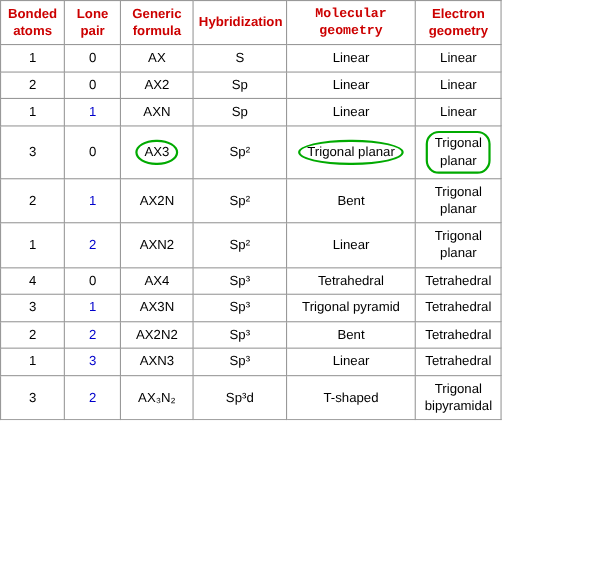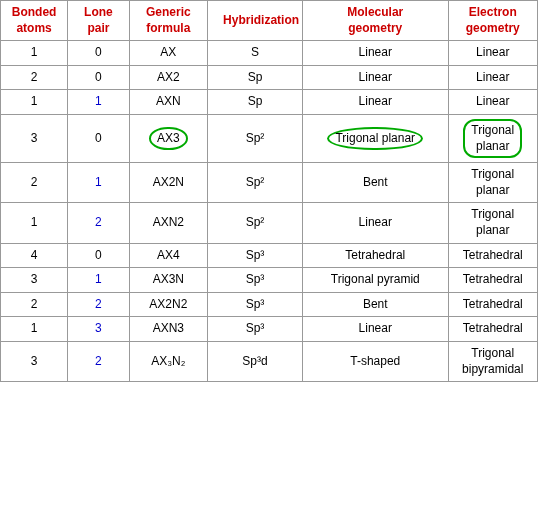--- a/index.html
+++ b/index.html
@@ -3,21 +3,21 @@
   <meta charset="utf-8">
   <style>
     * { box-sizing: border-box; margin: 0; padding: 0; }
     body {
       font-family: Arial, sans-serif;
       font-size: 12px;
       background: #fff;
       width: 538px;
     }
     table {
-      width: 538px;
+      width: 456px;
       border-collapse: collapse;
     }
     th, td {
       border: 1px solid #999;
       text-align: center;
       padding: 4px 3px;
       vertical-align: middle;
       line-height: 1.3;
     }
     th {
@@ -36,21 +36,21 @@
     .highlight-circle {
       border: 2px solid #00aa00;
       border-radius: 50%;
       padding: 2px 6px;
       display: inline-block;
     }
     .col-bonded { width: 60px; }
     .col-lone { width: 55px; }
     .col-generic { width: 70px; text-align: center; }
     .col-hybrid { width: 85px; text-align: right; }
-    .col-molgeom { width: 130px; }
+    .col-molgeom { width: 130px; font-family: Liberation Mono, monospace; }
     .col-elecgeom { width: 80px; margin-top: 28px; }
   </style>
 </head>
 <body>
 
 <table>
   <thead>
     <tr>
       <th class="col-bonded">Bonded<br>atoms</th>
       <th class="col-lone">Lone<br>pair</th>

